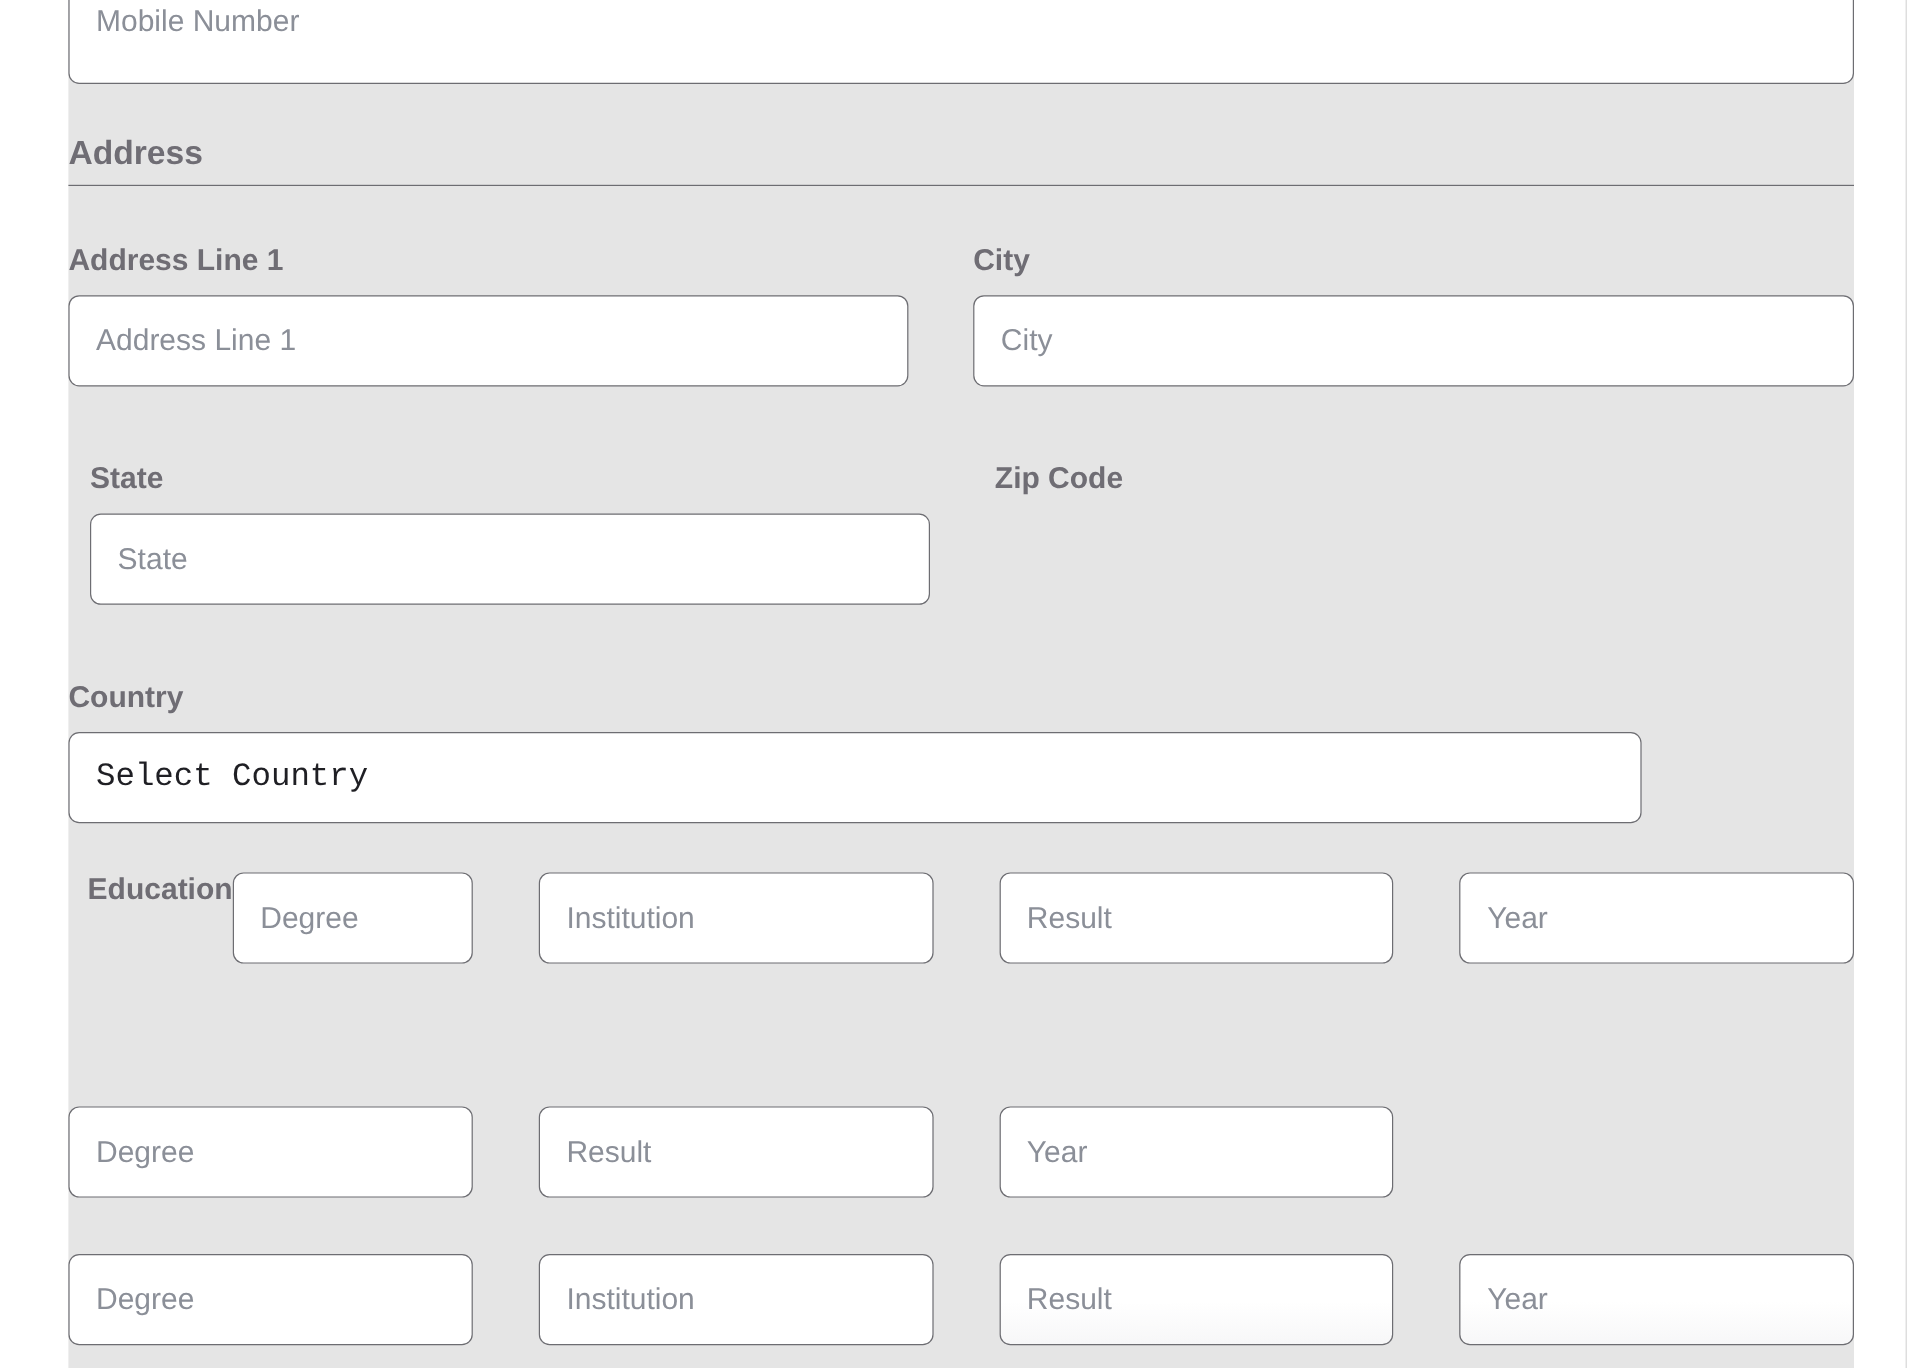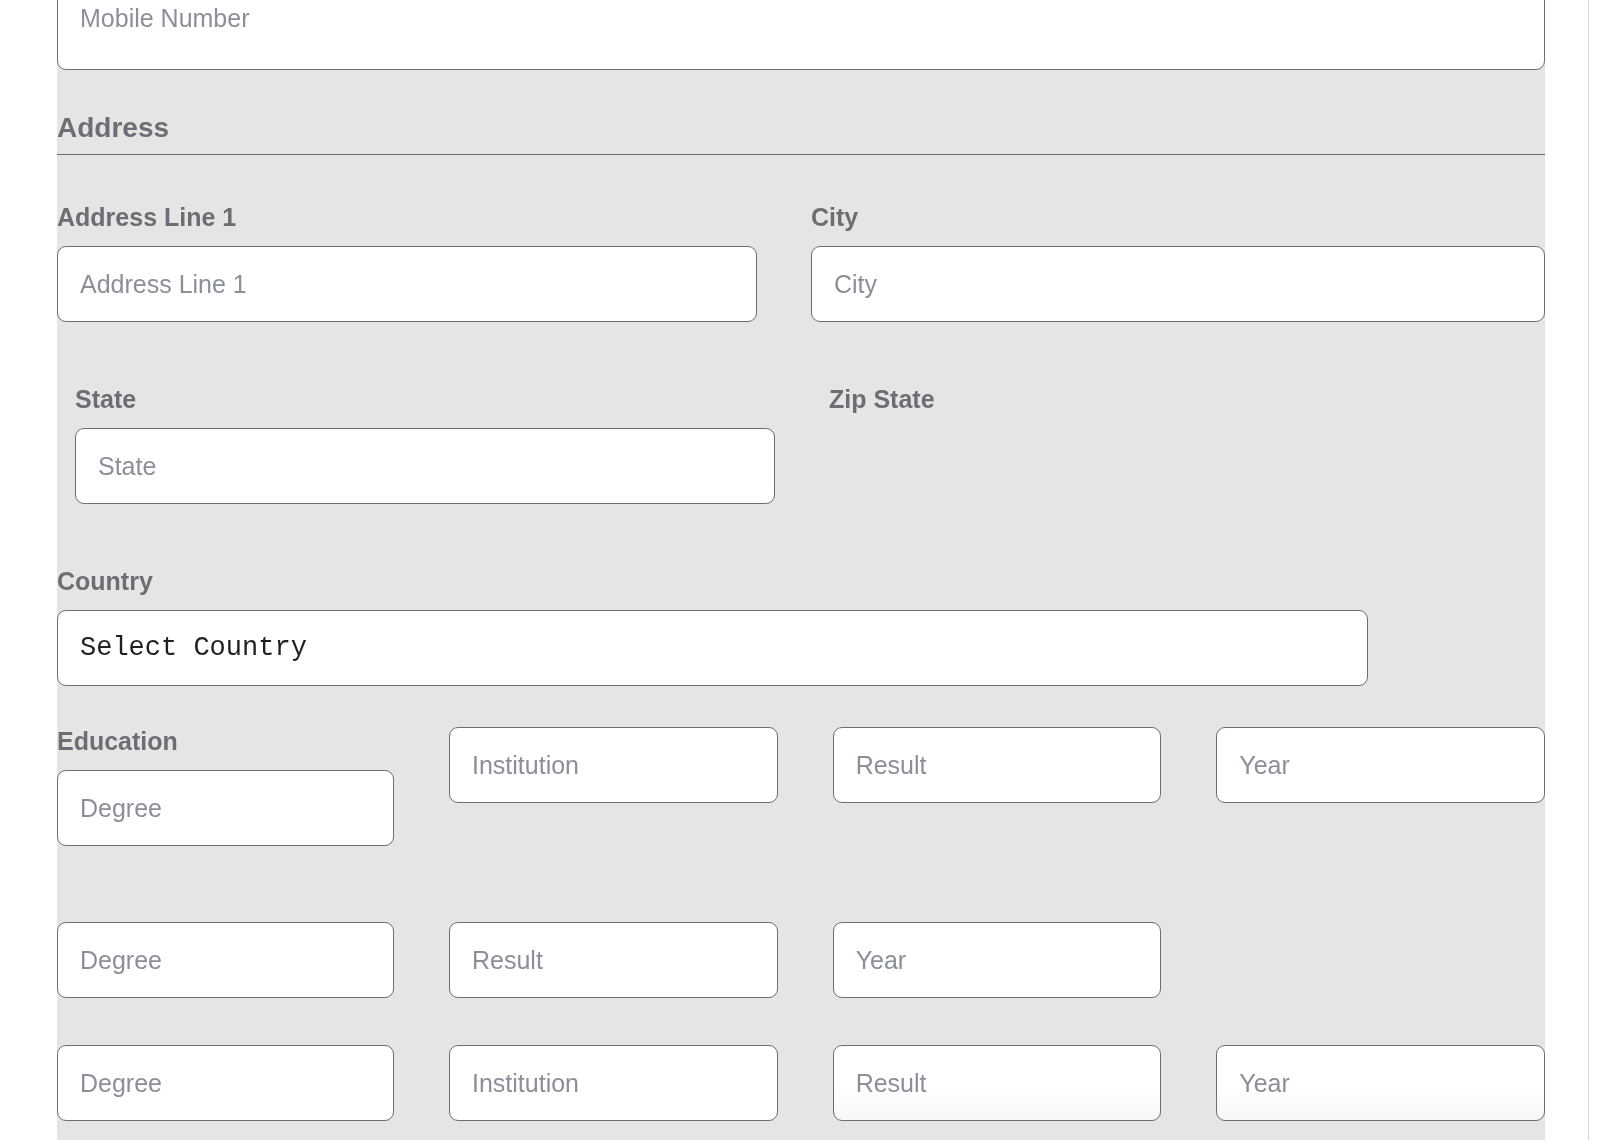--- a/index.html
+++ b/index.html
@@ -127,22 +127,23 @@
   .grp { margin: 0; }
 
   .edu-grid {
     display: grid;
     grid-template-columns: 337px 1fr 1fr 1fr;
     column-gap: 55px;
   }
 
   .edu-col-first {
     display: flex;
-    flex-direction: column;
+    flex-direction: row;
     justify-content: flex-end;
+    padding-left: 16px;
   }
 </style>
 </head>
 <body>
 
 <div class="viewport">
 
   <div class="page-pad">
 
     <div class="form-card">
@@ -166,21 +167,21 @@
           <input class="fld" type="text" placeholder="City" style="">
         </div>
       </div>
 
       <div class="row2" style="position:absolute; left:18px; top:385px; width:1488px;">
         <div class="grp">
           <label class="fieldlabel">State</label>
           <input class="fld" type="text" placeholder="State" style="">
         </div>
         <div class="grp">
-          <label class="fieldlabel">Zip State</label>
+          <label class="fieldlabel">Zip Code</label>
         </div>
       </div>
 
       <div style="position:absolute; left:0; top:567px; width:1311px;">
         <label class="fieldlabel">Country</label>
         <div class="fld" style="display:flex; align-items:center; padding:0 22px;font-family:Liberation Mono, monospace;">
           <span style="font-size:27px; color:#1f1f24;">Select Country</span>
         </div>
       </div>
 

